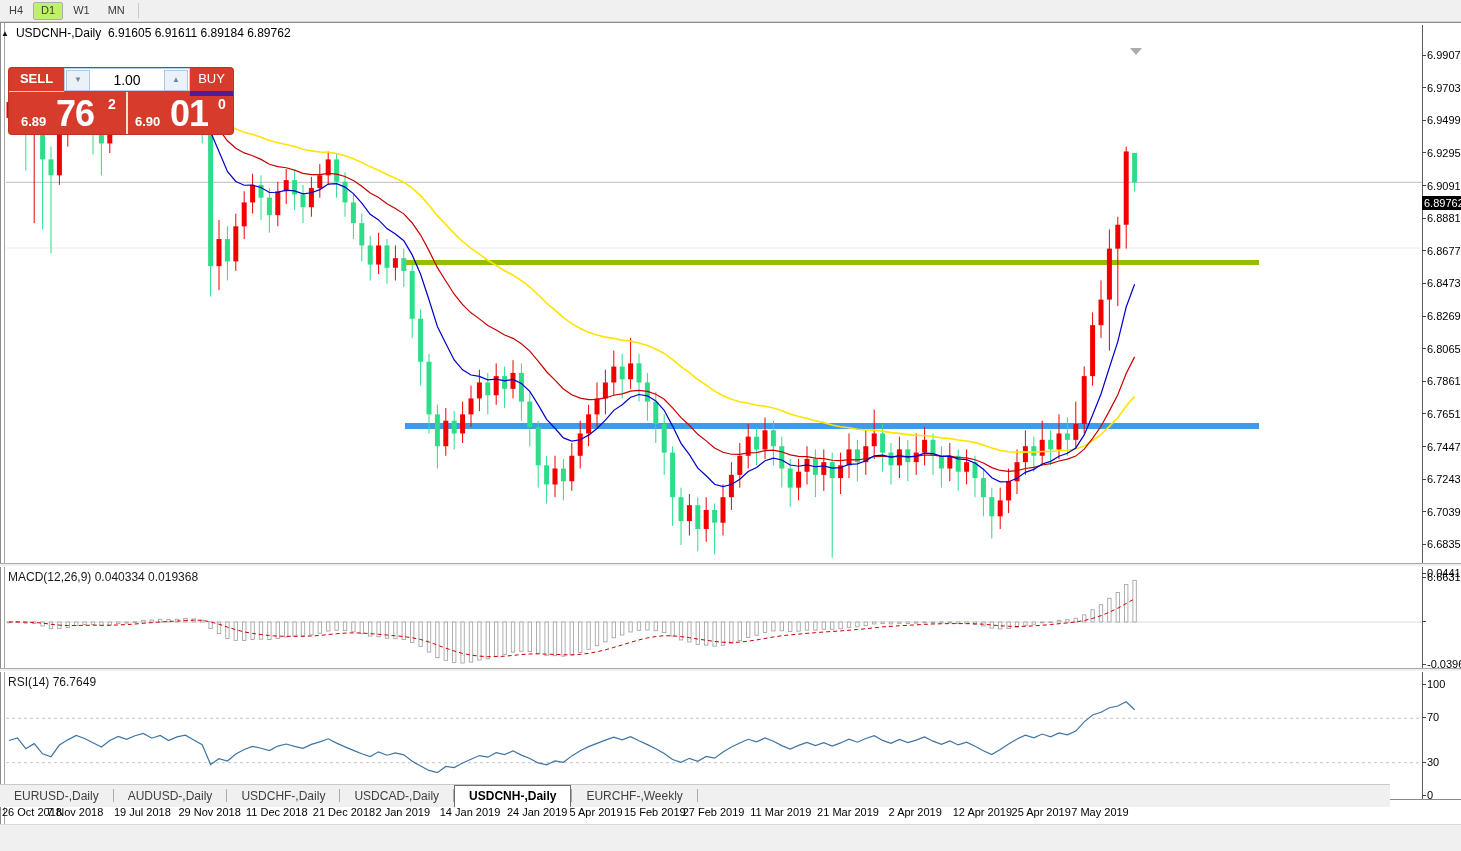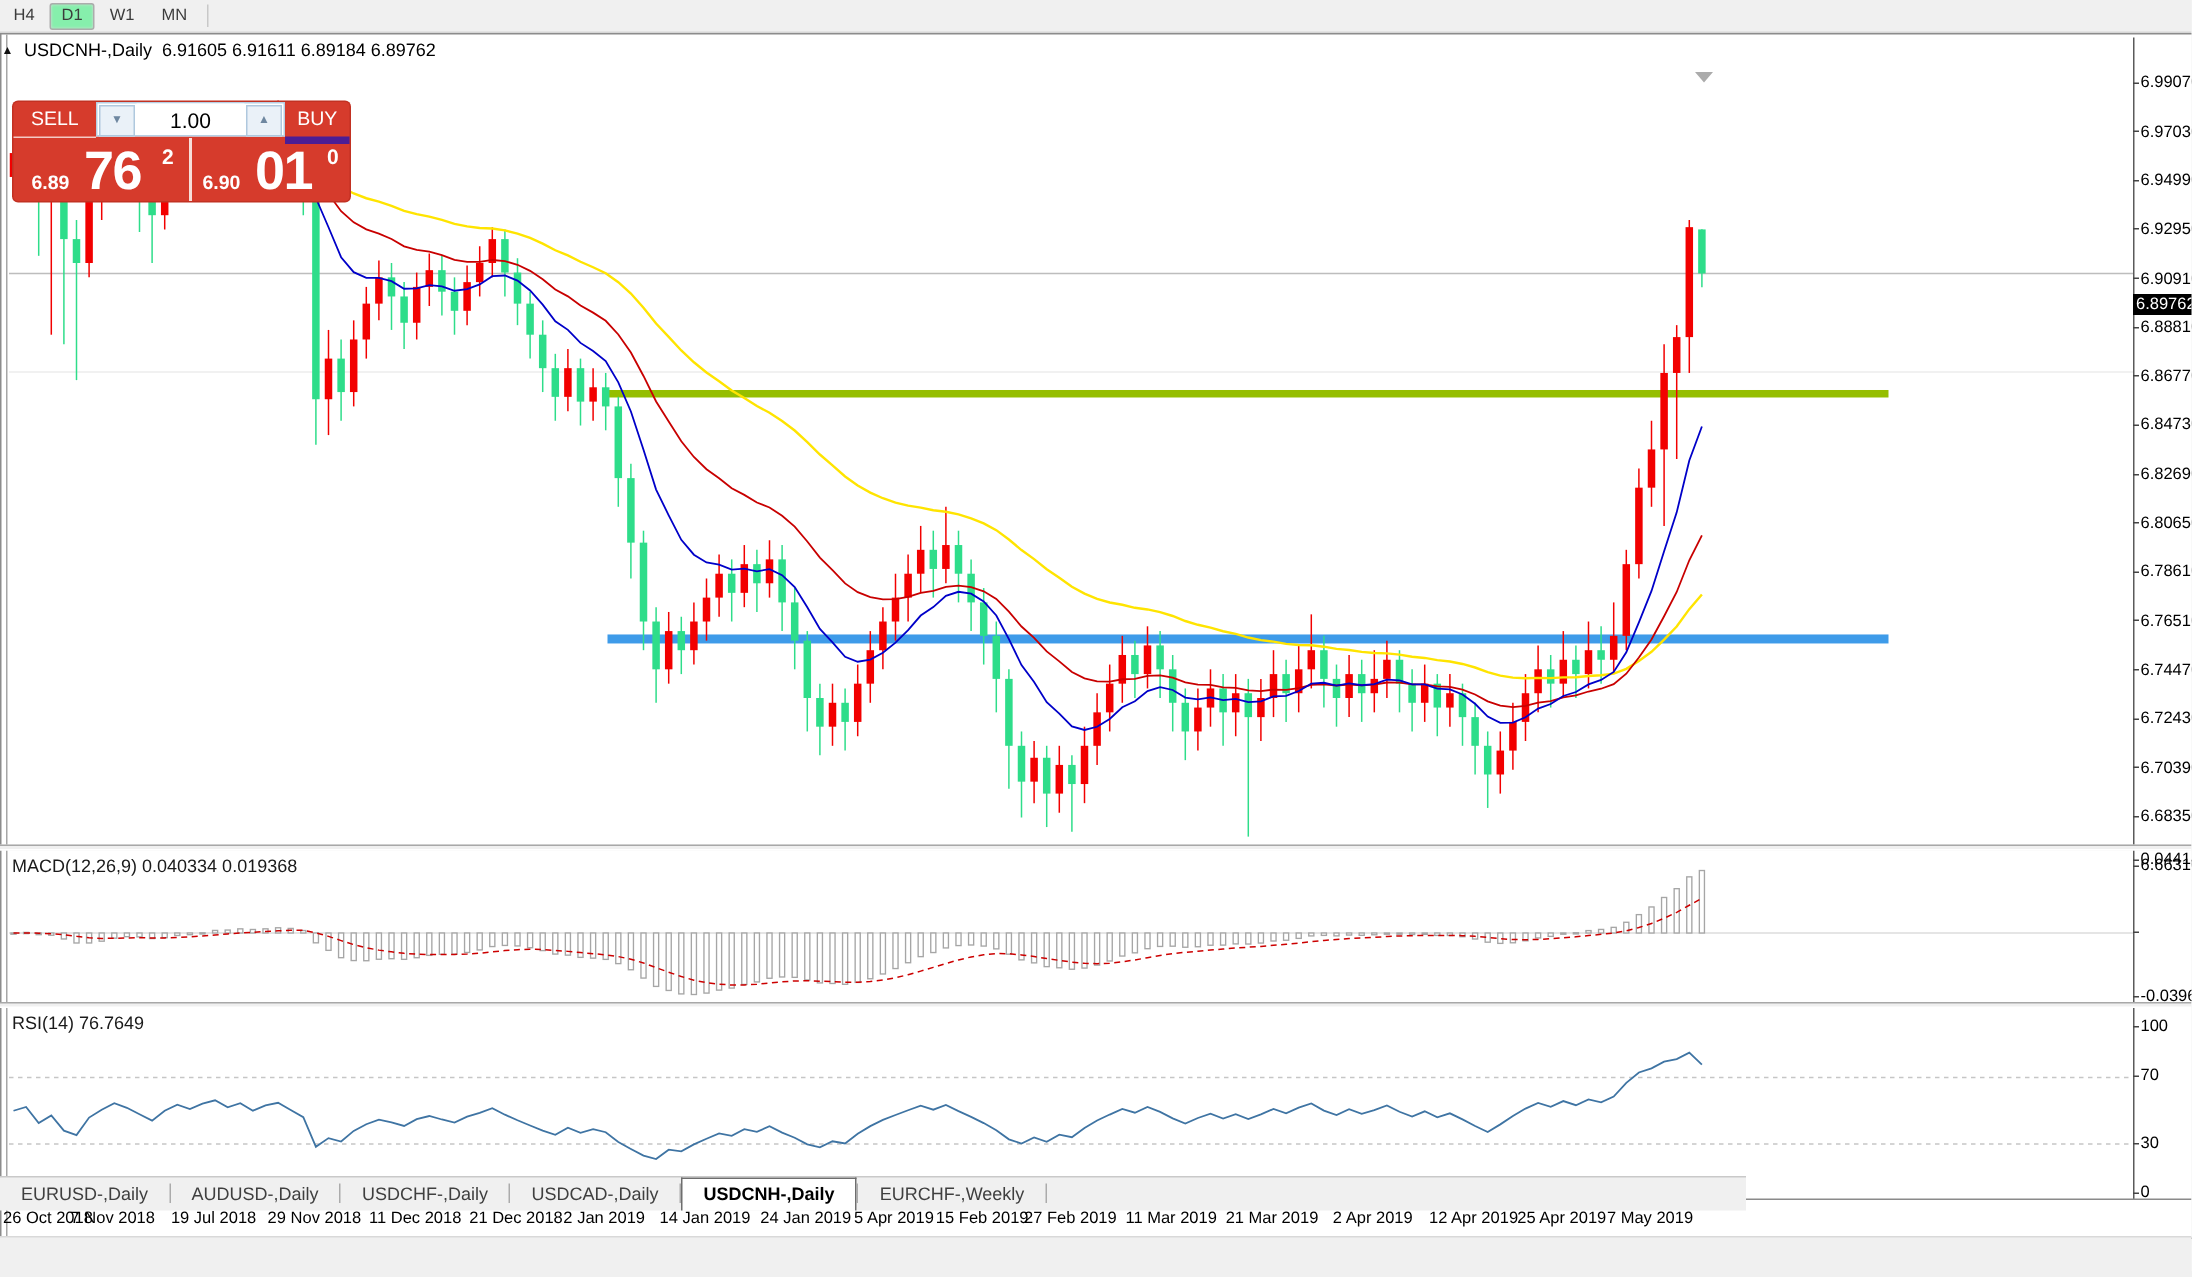--- a/index.html
+++ b/index.html
@@ -2,21 +2,21 @@
 <html><head>
 <meta charset="utf-8">
 <style>
   html,body{margin:0;padding:0;background:#F0F0F0;width:1461px;height:851px;overflow:hidden;
     font-family:"Liberation Sans",sans-serif;-webkit-font-smoothing:none;}
   #app{position:relative;width:1461px;height:851px;}
   
   #toolbar{position:absolute;left:0;top:0;width:1461px;height:21px;background:#F0F0F0;border-bottom:1px solid #D6D6D6;}
   .tf-btn{position:relative;float:left;margin:2px 1px 0 1px;padding:1px 7px 2px 7px;font-size:11px;color:#3C3C3C;
     border:1px solid transparent;border-radius:2px;cursor:default;line-height:13px;}
-  .tf-btn.active{background:#86efac;border:1px solid #ACACAC;box-shadow:inset 0 0 2px #DADADA;}
+  .tf-btn.active{background:#bef264;border:1px solid #ACACAC;box-shadow:inset 0 0 2px #DADADA;}
   .tf-sep{float:left;width:1px;height:15px;margin:3px 4px;background:#C8C8C8;}
   
   #chart-window{position:absolute;left:0;top:22px;width:1461px;height:802px;background:#FFFFFF;
     border-top:1px solid #8C8C8C;border-bottom:1px solid #8C8C8C;border-left:1px solid #8C8C8C;}
   #win-left-line{position:absolute;left:3px;top:0;width:1px;height:802px;background:#A6A6A6;}
   #chart-svg{position:absolute;left:0;top:0;}
   
   #chart-title{position:absolute;left:0;top:3px;height:14px;font-size:12px;color:#000;white-space:nowrap;text-align:center;}
   #collapse-icon{font-size:8px;margin-right:7px;position:relative;top:-1px;color:#111;}
   #chart-title b{font-weight:normal;}
@@ -34,40 +34,40 @@
   .date-tick{position:absolute;top:800px;width:1px;height:4px;background:#555;}
   #date-axis-line{position:absolute;left:0;top:799px;width:1461px;height:1px;background:#8A8A8A;}
   
   #shift-marker{position:absolute;left:1129px;top:25px;width:0;height:0;
     border-left:6px solid transparent;border-right:6px solid transparent;border-top:7px solid #ABABAB;}
   
   #trade-widget{position:absolute;left:8px;top:45px;width:224px;height:66px;background:#D63B2C;border-radius:3px;
     box-shadow:0 0 0 1px #C23122;}
   #tw-top{position:absolute;left:0;top:0;width:224px;height:23px;}
   .tw-btn{position:absolute;top:0;height:23px;color:#FFF;font-size:13px;text-align:center;line-height:22px;cursor:default;}
-  #sell-btn{left:0;width:55px;border-bottom:1px solid #F4C9C4;}
+  #sell-btn{left:0;width:55px;border-bottom:1px solid #F4C9C4;font-weight:bold;}
   #buy-btn{left:181px;width:43px;border-bottom:5px solid #4c1d95;}
   #vol-group{position:absolute;left:55px;top:0;width:126px;height:23px;background:#FFF;border:1px solid #B6CFE4;box-sizing:border-box;}
   .vol-btn{position:absolute;top:1px;width:22px;height:19px;background:#EAF1F8;border:1px solid #AFC8DE;
     color:#6E87A0;font-size:8px;text-align:center;line-height:18px;cursor:default;}
   #vol-down{left:1px;}
   #vol-up{right:1px;}
   #vol-input{position:absolute;left:26px;top:0;width:72px;height:21px;border:0;outline:none;font-size:14px;
     font-family:"Liberation Sans",sans-serif;text-align:center;color:#000;padding:0;}
   .tw-panel{position:absolute;top:24px;height:42px;color:#FFF;}
   #sell-panel{left:0;width:117px;border-right:2px solid #F7DEDA;}
   #buy-panel{left:119px;width:105px;}
   .tw-small{position:absolute;bottom:5px;font-size:13px;font-weight:bold;}
   .tw-big{position:absolute;bottom:-1px;font-size:36px;font-weight:bold;letter-spacing:-1px;}
   .tw-sup{position:absolute;top:4px;font-size:14px;font-weight:bold;}
   #sell-panel .tw-small{left:12px;}  #sell-panel .tw-big{left:47px;}  #sell-panel .tw-sup{left:99px;}
   #buy-panel .tw-small{left:7px;}   #buy-panel .tw-big{left:42px;}   #buy-panel .tw-sup{left:90px;}
   
   #tab-gap{position:absolute;left:0;top:824px;width:1461px;height:5px;background:#F0F0F0;border-top:1px solid #D9D9D9;}
-  #tabbar{position:absolute;left:0;top:784px;width:1164px;height:22px;background:#F0F0F0;border-top:1px solid #C9C9C9;}
+  #tabbar{position:absolute;left:0;top:784px;width:1390px;height:22px;background:#F0F0F0;border-top:1px solid #C9C9C9;}
   .tab{position:relative;float:left;height:21px;line-height:21px;padding:0 14px;font-size:12px;color:#3F3F3F;
     white-space:nowrap;cursor:default;border-top:1px solid transparent;}
   .tab.active{background:#FFFFFF;color:#000;font-weight:bold;border:1px solid #6E6E6E;border-bottom:0;height:21px;}
   .tab-sep{float:left;width:1px;height:13px;margin-top:4px;background:#ABABAB;}
 </style>
 </head>
 <body>
 
 <div id="app">
 

